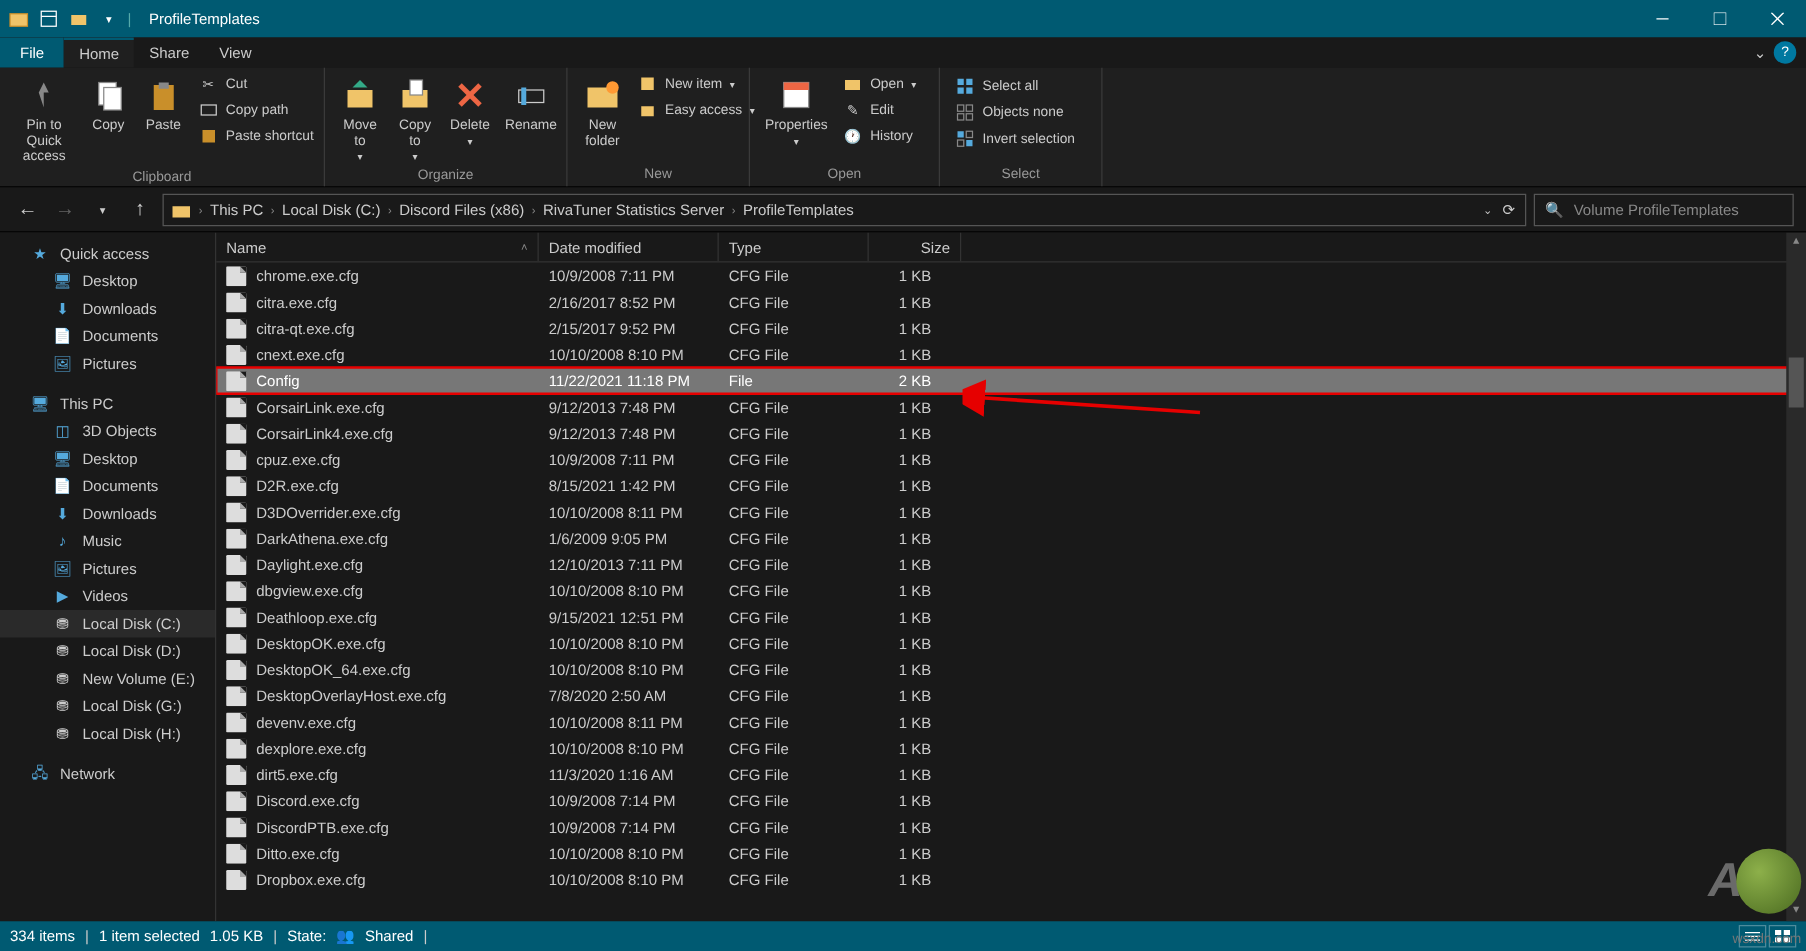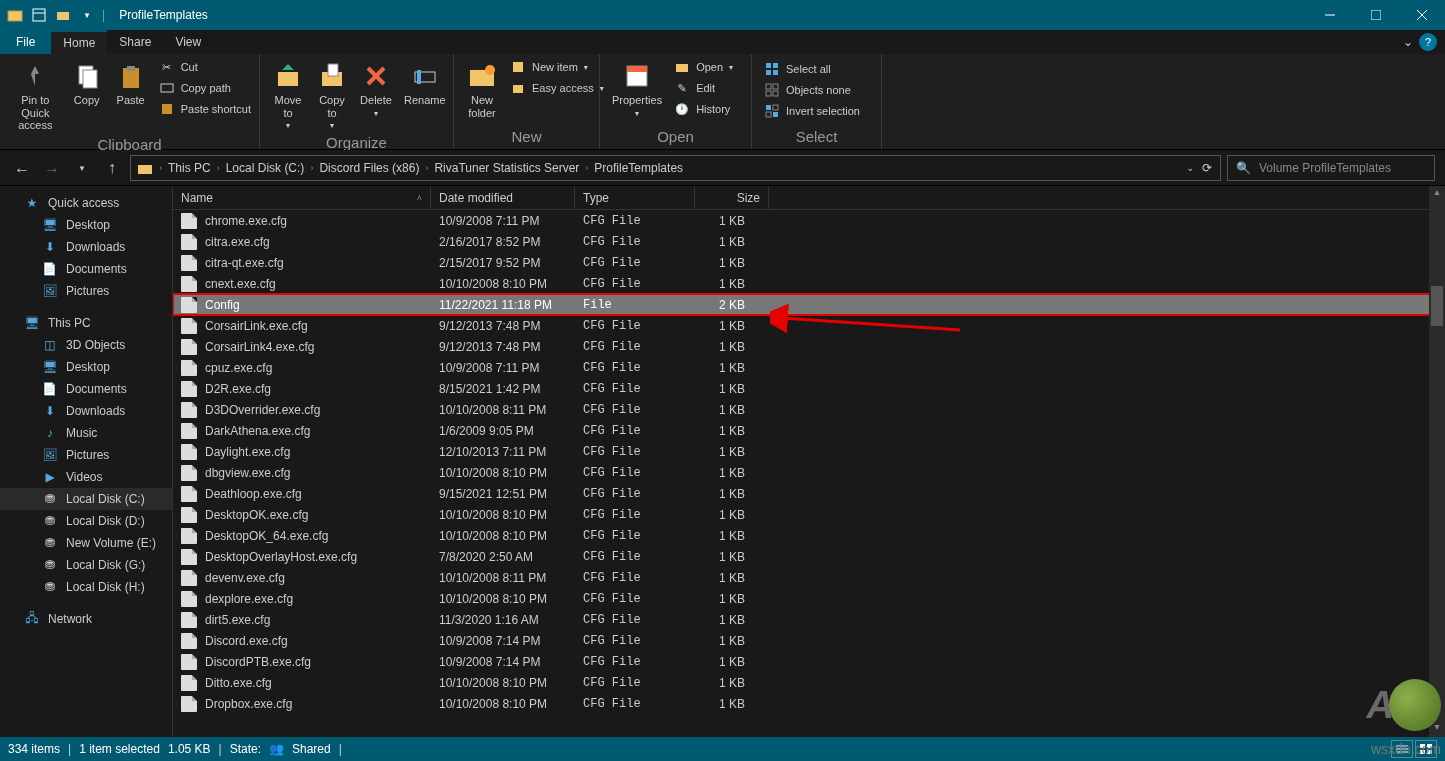--- a/index.html
+++ b/index.html
@@ -19,21 +19,21 @@
 .menutabs .filetab { background:#005a72; color:#fff; padding:0 16px; display:flex; align-items:center; }
 .menutabs .tab { padding:0 12px; display:flex; align-items:center; }
 .menutabs .tab.active { background:#1f1f1f; border-top:2px solid #005a72; }
 .menutabs .chev { margin-left:auto; padding:0 6px; display:flex; align-items:center; }
 .menutabs .help { width:18px; height:18px; background:#0078a0; border-radius:50%; color:#fff; display:flex; align-items:center; justify-content:center; font-size:11px; margin-right:8px; margin-top:3px; }
 
 
 .ribbon { height:96px; background:#1f1f1f; display:flex; color:#ccc; font-size:11px; border-bottom:1px solid #000; }
 .group { border-right:1px solid #3a3a3a; display:flex; flex-direction:column; }
 .group .body { flex:1; display:flex; align-items:flex-start; padding:4px 6px 0 6px; }
-.group .label { text-align:center; font-size:15px; color:#999; padding:2px 0 4px 0; }
+.group .label { text-align:center; font-size:11px; color:#999; padding:2px 0 4px 0; }
 .bigbtn { display:flex; flex-direction:column; align-items:center; justify-content:flex-start; padding:2px 6px; text-align:center; line-height:1.15; gap:2px; }
 .bigbtn .ic { width:32px; height:32px; display:flex; align-items:center; justify-content:center; }
 .smallbtns { display:flex; flex-direction:column; gap:3px; padding-left:4px; }
 .smallbtn { display:flex; align-items:center; gap:6px; white-space:nowrap; padding:1px 2px; }
 .smallbtn .ic { width:16px; height:16px; display:flex; align-items:center; justify-content:center; }
 
 
 .addrrow { height:36px; background:#191919; display:flex; align-items:center; padding:0 10px; gap:6px; border-bottom:1px solid #000; }
 .navbtn { width:24px; height:24px; display:flex; align-items:center; justify-content:center; color:#ccc; }
 .addrbar { flex:1; height:26px; border:1px solid #555; background:#191919; display:flex; align-items:center; color:#ccc; font-size:12px; }
@@ -56,42 +56,42 @@
 .cols .col { padding:0 8px; border-right:1px solid #333; height:100%; display:flex; align-items:center;gap:38px; }
 .cols .col.name { width:258px; justify-content:space-between; }
 .cols .col.date { width:144px; }
 .cols .col.type { width:120px; }
 .cols .col.size { width:74px; justify-content:flex-end; }
 .rows { flex:1; overflow:hidden; color:#ccc; font-size:12px; position:relative; }
 .row { height:21px; display:flex; align-items:center; }
 .row .c { padding:0 8px; overflow:hidden; text-overflow:ellipsis; white-space:nowrap; }
 .row .c.name { width:258px; display:flex; align-items:center; gap:8px; }
 .row .c.date { width:144px; }
-.row .c.type { width:120px;font-family:Liberation Mono, monospace; }
+.row .c.type { width:120px; }
 .row .c.size { width:74px; text-align:center; }
 .row.selected { background:#777; color:#fff; outline:2px solid #e60000; outline-offset:-1px; }
 .fileico { width:16px; height:16px; background:#ddd; border-radius:1px; position:relative; flex-shrink:0; }
 .fileico::after { content:""; position:absolute; top:0; right:0; border-top:5px solid #191919; border-left:5px solid #aaa; }
 
 .vscroll { position:absolute; right:0; top:0; bottom:0; width:16px; background:#2a2a2a; }
 .vscroll .thumb { position:absolute; left:2px; right:2px; background:#555; }
 
 
 .statusbar { height:24px; background:#005a72; color:#fff; font-size:12px; display:flex; align-items:center; padding:0 8px; gap:8px; }
 .statusbar .sep { color:#ccc; }
 .statusbar .viewbtns { margin-left:auto; display:flex; gap:2px; }
 .statusbar .viewbtns div { width:22px; height:18px; border:1px solid rgba(255,255,255,.3); display:flex; align-items:center; justify-content:center; }
 
 
 .arrow-svg { position:absolute; pointer-events:none; z-index:50; }
 
 
 .watermark { position:absolute; right:10px; bottom:30px; color:#6a6a6a; font-size:38px; font-weight:bold; font-style:italic; letter-spacing:1px; display:flex; align-items:center; pointer-events:none; }
 .watermark .face { width:52px; height:52px; border-radius:50%; background:radial-gradient(circle at 35% 35%, #8db04a, #4a6a20); margin:0 -6px; display:inline-block; position:relative; }
-.corner { position:absolute; right:4px; bottom:4px; font-size:14px; color:#777;margin-left:24px; }
+.corner { position:absolute; right:4px; bottom:4px; font-size:11px; color:#777;margin-left:24px; }
 </style>
 </head>
 <body>
 
 <div class="window">
 
   <div class="titlebar">
     <div class="qat">
       <span class="ico">
           <svg width="16" height="16">

